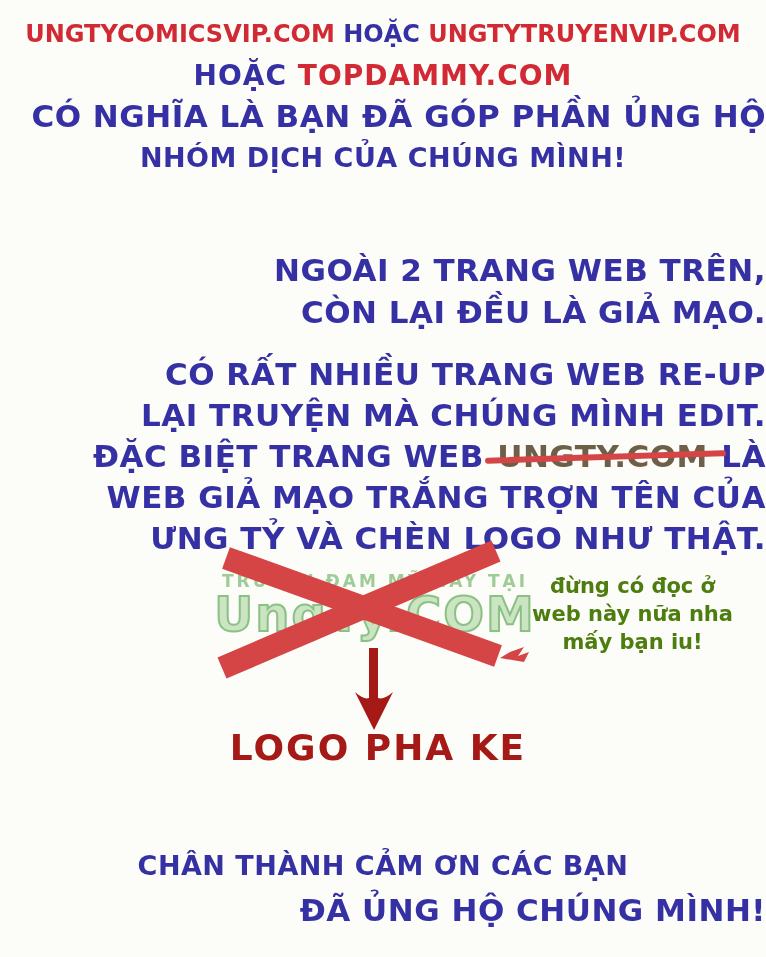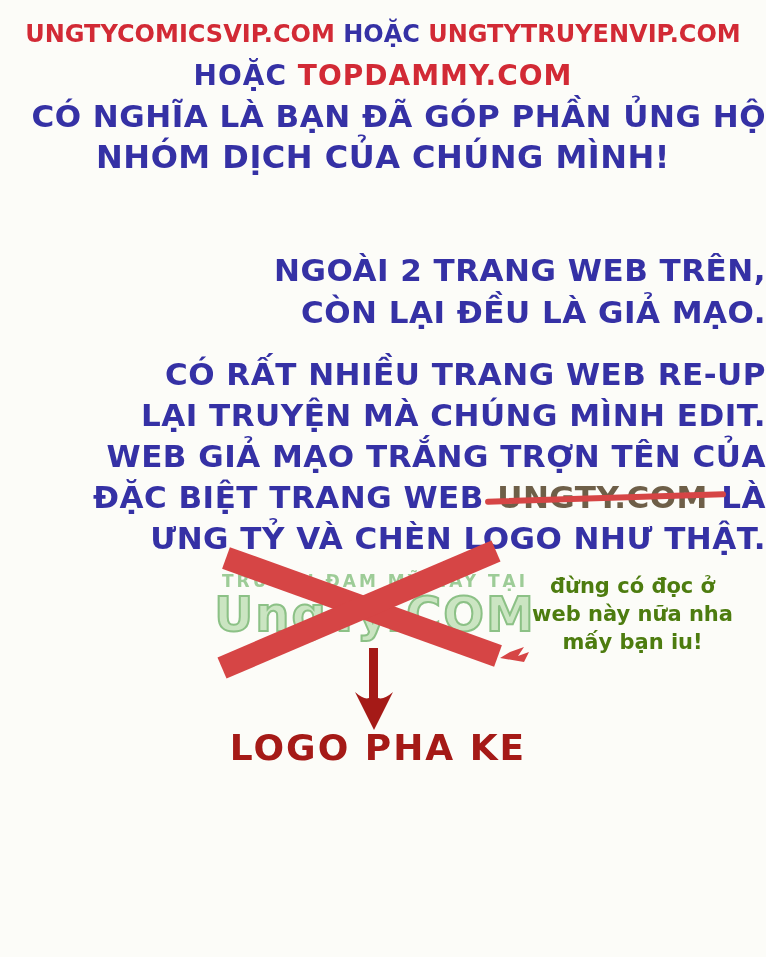--- a/index.html
+++ b/index.html
@@ -16,21 +16,21 @@
   .sec { position:absolute; left:0; right:0; text-align:center; }
   .line { white-space:nowrap; }
 
   
   .sec-intro { top:14px; }
   .sec-intro .line { line-height:41px; }
   .t-blue  { color:#3531a5; }
   .t-red   { color:#d22a35; }
   .fs30 { font-size:30px; letter-spacing:1px; }
   .fs28 { font-size:28px; letter-spacing:1px; }
-  .fs27 { font-size:32px; letter-spacing:0.5px; }
+  .fs27 { font-size:27px; letter-spacing:0.5px; }
   .fs26 { font-size:31px; letter-spacing:0.5px;text-align:right; }
   .fs24 { font-size:24px; letter-spacing:0; }
 
   
   .sec-warning { top:249px; }
   .sec-warning .line { line-height:42px; }
 
   
   .sec-detail { top:354px; }
   .sec-detail .line { line-height:41px;padding-left:24px; }
@@ -105,22 +105,22 @@
   </div>
 
   <div class="sec sec-warning">
     <div class="line t-blue fs26">NGOÀI 2 TRANG WEB TRÊN,</div>
     <div class="line t-blue fs26">CÒN LẠI ĐỀU LÀ GIẢ MẠO.</div>
   </div>
 
   <div class="sec sec-detail">
     <div class="line t-blue fs26">CÓ RẤT NHIỀU TRANG WEB RE-UP</div>
     <div class="line t-blue fs26">LẠI TRUYỆN MÀ CHÚNG MÌNH EDIT.</div>
+    <div class="line t-blue fs26"><span>ĐẶC BIỆT TRANG WEB </span><span class="strike">UNGTY.COM</span><span> LÀ</span></div>
     <div class="line t-blue fs26">WEB GIẢ MẠO TRẮNG TRỢN TÊN CỦA</div>
-    <div class="line t-blue fs26"><span>ĐẶC BIỆT TRANG WEB </span><span class="strike">UNGTY.COM</span><span> LÀ</span></div>
     <div class="line t-blue fs26">ƯNG TỶ VÀ CHÈN LOGO NHƯ THẬT.</div>
   </div>
 
   <div class="sec logo-tagline line">TRUYỆN ĐAM MỸ HAY TẠI</div>
   <div class="sec logo-name line">UngTy.COM</div>
 
   <svg class="x-svg" width="345" height="150" viewBox="0 0 345 150">
     <line x1="28" y1="20" x2="300" y2="118" stroke="#d64545" stroke-width="23"></line>
     <line x1="298" y1="13" x2="24" y2="130" stroke="#d64545" stroke-width="23"></line>
     <path d="M302,120 l10,-6 l14,-5 l-6,9 l11,-4 l-5,10 z" fill="#d64545"></path>
@@ -131,14 +131,18 @@
     <div>web này nữa nha</div>
     <div>mấy bạn iu!</div>
   </div>
 
   <svg class="down-arrow-svg" width="56" height="82" viewBox="0 0 56 82">
     <path d="M23,0 h9 v50 q6,2 15,-6 l-19,38 -19,-38 q9,8 14,6 z" fill="#a51a17"></path>
   </svg>
 
   <div class="sec fake-label line">LOGO PHA KE</div>
 
+  <div class="sec sec-thanks">
+    <div class="line t-blue fs27">CHÂN THÀNH CẢM ƠN CÁC BẠN</div>
+    <div class="line t-blue fs26">ĐÃ ỦNG HỘ CHÚNG MÌNH!</div>
+  </div>
 
 </div>
 
 </body></html>

